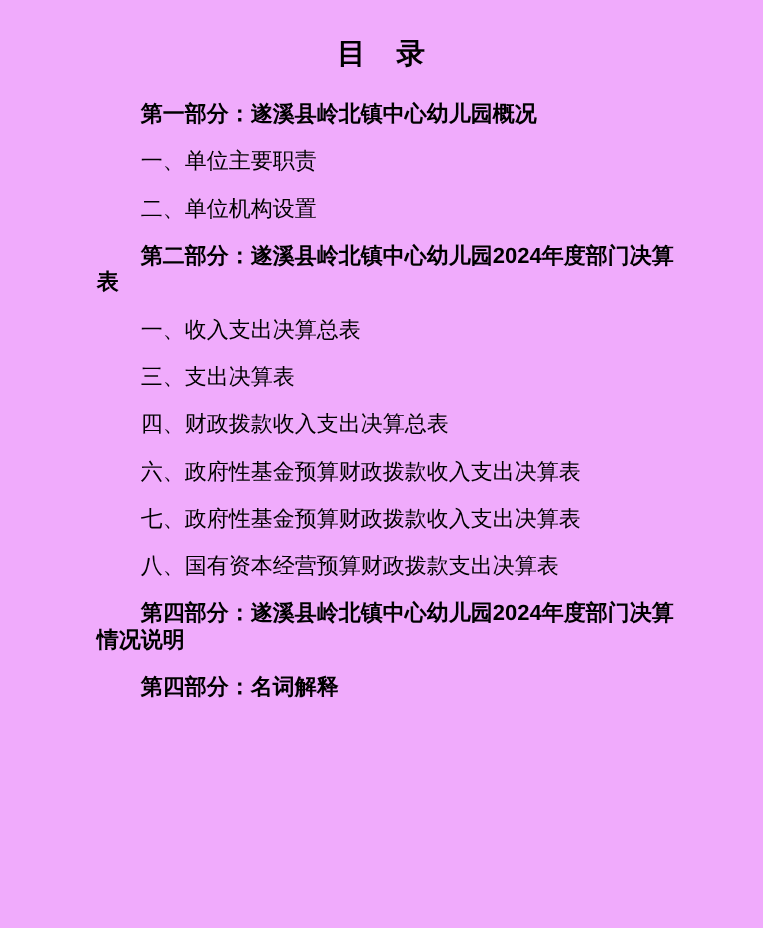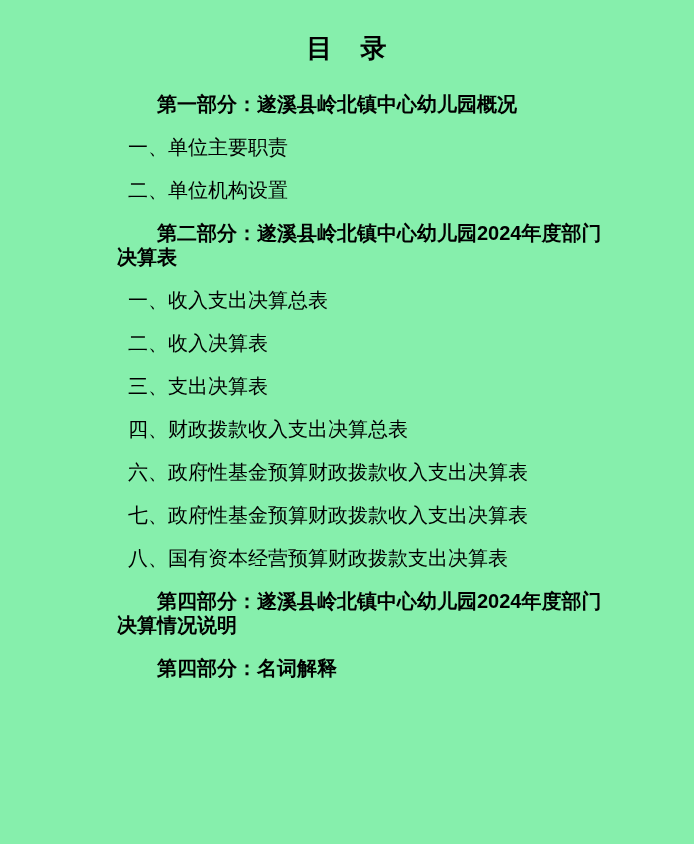--- a/index.html
+++ b/index.html
@@ -5,21 +5,21 @@
   html, body {
     margin: 0;
     padding: 0;
     background: #ffffff;
   }
   .page {
     position: relative;
     width: 694px;
     height: 844px;
     margin: 0 auto;
-    background: #86efac;
+    background: #f0abfc;
     box-sizing: border-box;
     padding: 32px 76px 40px 88px;
     overflow: hidden;
     font-family: "Liberation Sans", "DejaVu Sans", sans-serif;
     color: #000000;
   }
   .doc-title {
     margin: 0 -76px 28px -88px;   
     text-align: center;
     font-size: 26px;
@@ -30,40 +30,38 @@
   .toc-entry {
     margin: 0 0 19px 0;
     font-size: 20px;
     line-height: 24px;
     text-indent: 40px;      
     text-align: left;
     word-break: break-all;
   }
   .toc-entry.heading {
     font-weight: bold;
-    margin-left: 29px;
   }
   .toc-entry.item {
     font-weight: normal;
   }
 </style>
 </head>
 <body>
 
 <div class="page">
 
   <h1 class="doc-title">目　录</h1>
 
   <div>
     <p class="toc-entry heading">第一部分：遂溪县岭北镇中心幼儿园概况</p>
     <p class="toc-entry item">一、单位主要职责</p>
     <p class="toc-entry item">二、单位机构设置</p>
     <p class="toc-entry heading">第二部分：遂溪县岭北镇中心幼儿园2024年度部门决算表</p>
     <p class="toc-entry item">一、收入支出决算总表</p>
-    <p class="toc-entry item">二、收入决算表</p>
     <p class="toc-entry item">三、支出决算表</p>
     <p class="toc-entry item">四、财政拨款收入支出决算总表</p>
     <p class="toc-entry item">六、政府性基金预算财政拨款收入支出决算表</p>
     <p class="toc-entry item">七、政府性基金预算财政拨款收入支出决算表</p>
     <p class="toc-entry item">八、国有资本经营预算财政拨款支出决算表</p>
     <p class="toc-entry heading">第四部分：遂溪县岭北镇中心幼儿园2024年度部门决算情况说明</p>
     <p class="toc-entry heading">第四部分：名词解释</p>
   </div>
 
 </div>

